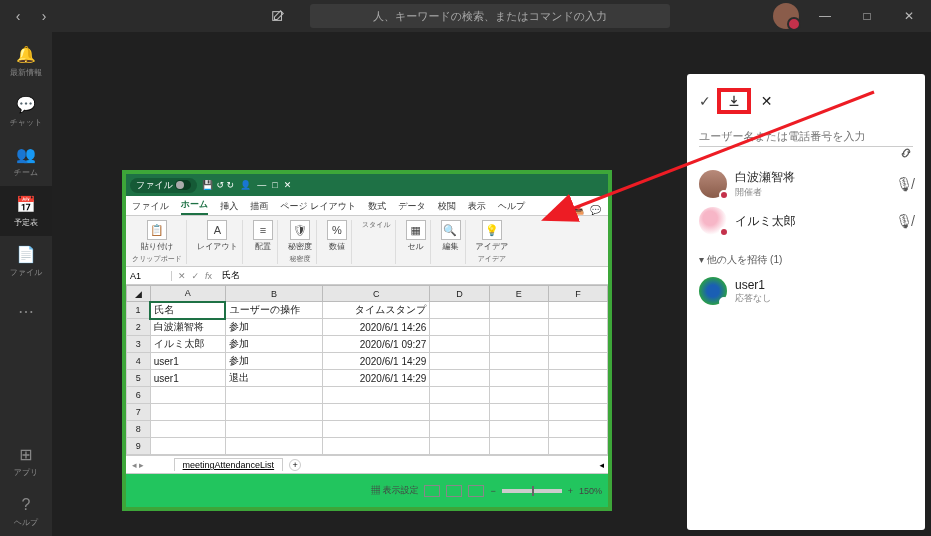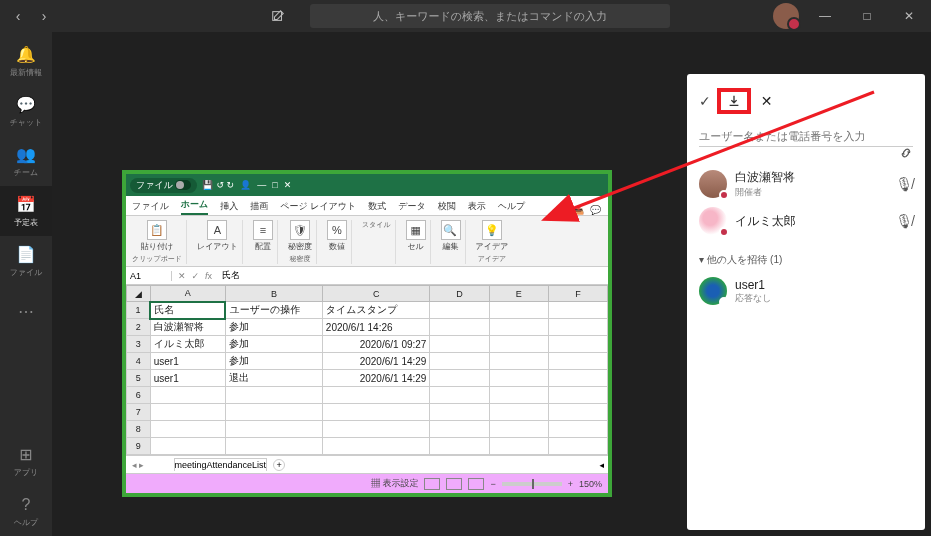--- a/index.html
+++ b/index.html
@@ -76,23 +76,23 @@
 .xl-fxbar .fxbtns { display: flex; gap: 6px; padding: 0 6px; color: #888; }
 .xl-fxbar .fxval { padding: 0 4px; }
 .xl-grid { font-size: 10px; color: #222; }
 .xl-grid table { border-collapse: collapse; width: 100%; }
 .xl-grid th { background: #e6e6e6; border: 1px solid #bbb; font-weight: 400; font-size: 9px; height: 16px; }
 .xl-grid th.rh { width: 22px; }
 .xl-grid td { border: 1px solid #ccc; height: 17px; padding: 0 3px; white-space: nowrap; }
 .xl-grid td.rh { background: #e6e6e6; text-align: center; font-size: 9px; width: 22px; }
 .xl-grid td.sel { border: 2px solid #1e7145; }
 .xl-sheet { height: 18px; border-top: 1px solid #ccc; display: flex; align-items: center; font-size: 9px; }
-.xl-sheet .stab { border: 1px solid #ccc; border-bottom: none; padding: 1px 0; background: #fff; margin-left: 30px; }
+.xl-sheet .stab { border: 1px solid #ccc; border-bottom: none; padding: 1px 8px; background: #fff; margin-left: 30px; text-decoration: underline; }
 .xl-sheet .plus { margin-left: 6px; border: 1px solid #ccc; border-radius: 50%; width: 12px; height: 12px; display: flex; align-items: center; justify-content: center; font-size: 9px; }
-.xl-status { height: 20px; background: #f0abfc; border-top: 1px solid #ccc; display: flex; align-items: center; justify-content: flex-end; gap: 6px; font-size: 9px; padding: 0 6px; color: #444; }
+.xl-status { height: 34px; background: #22c55e; border-top: 1px solid #ccc; display: flex; align-items: center; justify-content: flex-end; gap: 6px; font-size: 9px; padding: 0 6px; color: #444; }
 .vbtn { width: 16px; height: 12px; border: 1px solid #888; }
 .slider { width: 60px; height: 4px; background: #ccc; position: relative; }
 .slider::after { content:''; position:absolute; left: 30px; top:-3px; width: 2px; height: 10px; background:#666; }
 
 
 .arrow { position: absolute; left: 0; top: 0; pointer-events: none; }
 </style>
 </head>
 <body>
 
@@ -335,30 +335,30 @@
           <th style="width:55px">D</th>
           <th style="width:55px">E</th>
           <th style="width:55px">F</th>
         </tr>
         </tbody>
           <tbody id="xlrows">
             <tr>
               <td class="rh">1</td>
               <td class=" sel">氏名</td>
               <td>ユーザーの操作</td>
-              <td style="text-align:left">タイムスタンプ</td>
+              <td style="text-align:right">タイムスタンプ</td>
               <td></td>
               <td></td>
               <td></td>
             </tr>
             <tr>
               <td class="rh">2</td>
               <td class="">白波瀬智将</td>
               <td>参加</td>
-              <td style="text-align:left">2020/6/1 14:26</td>
+              <td style="text-align:right">2020/6/1 14:26</td>
               <td></td>
               <td></td>
               <td></td>
             </tr>
             <tr>
               <td class="rh">3</td>
               <td class="">イルミ太郎</td>
               <td>参加</td>
               <td style="text-align:right">2020/6/1 09:27</td>
               <td></td>

